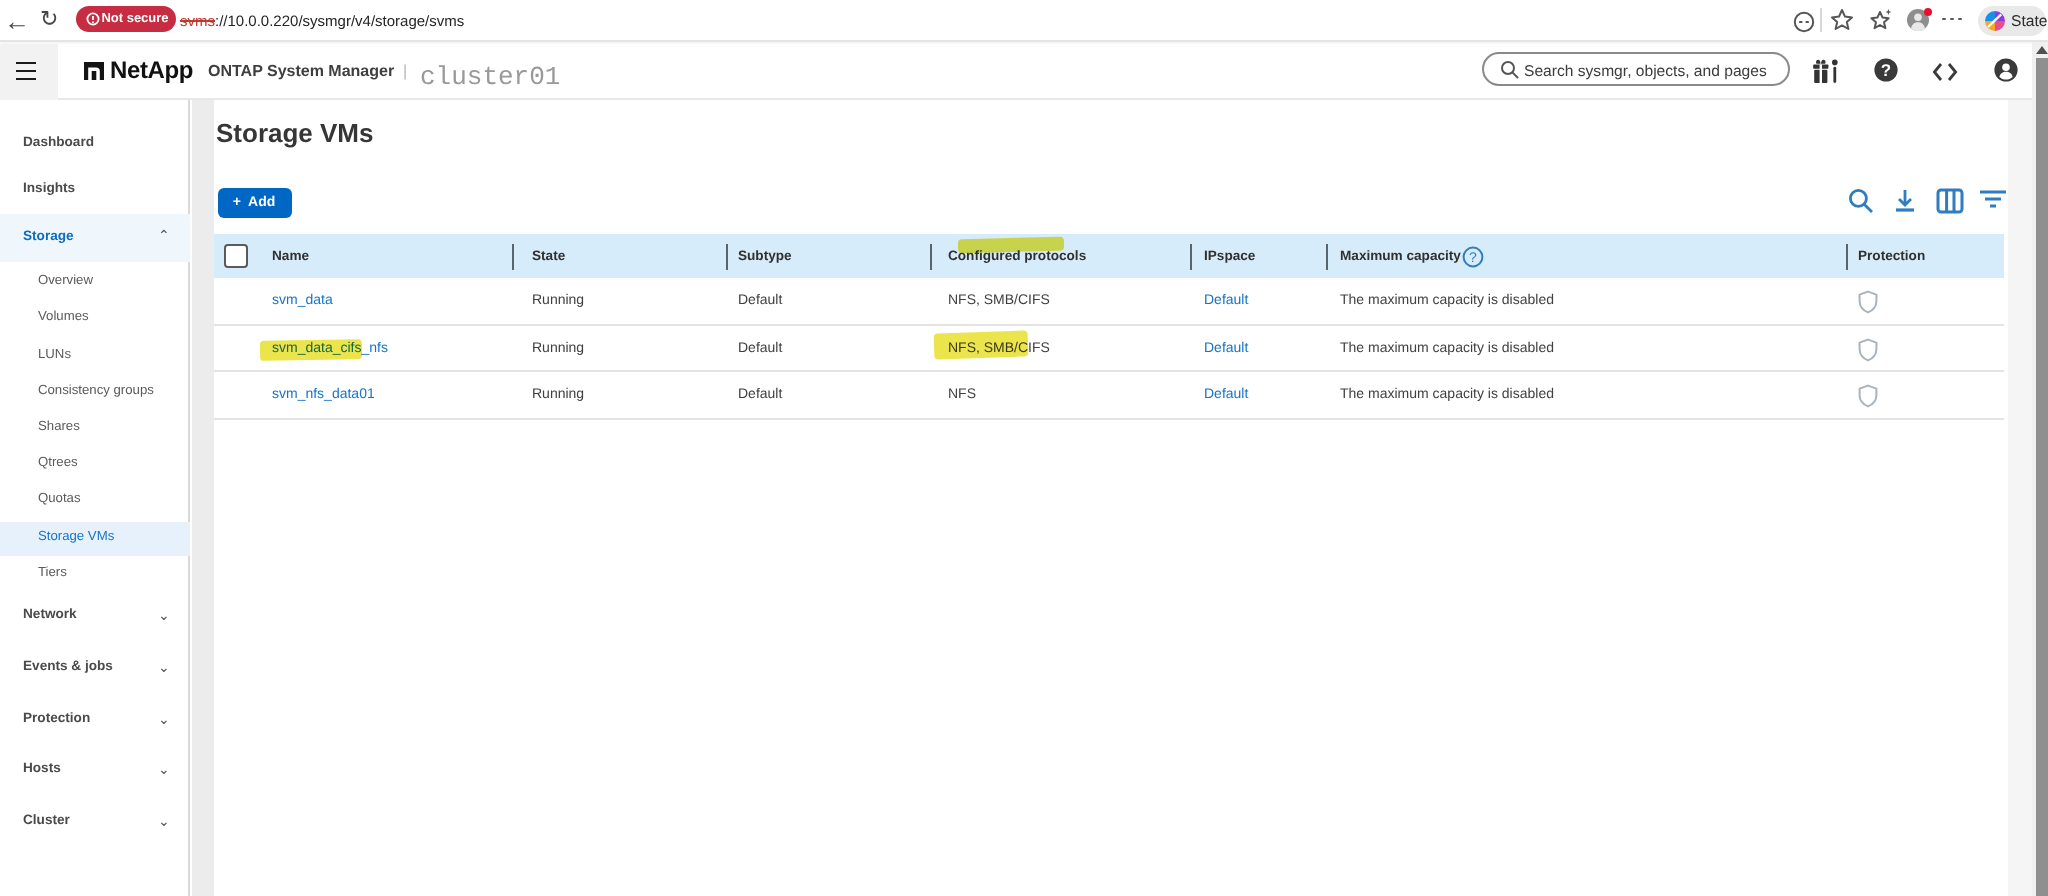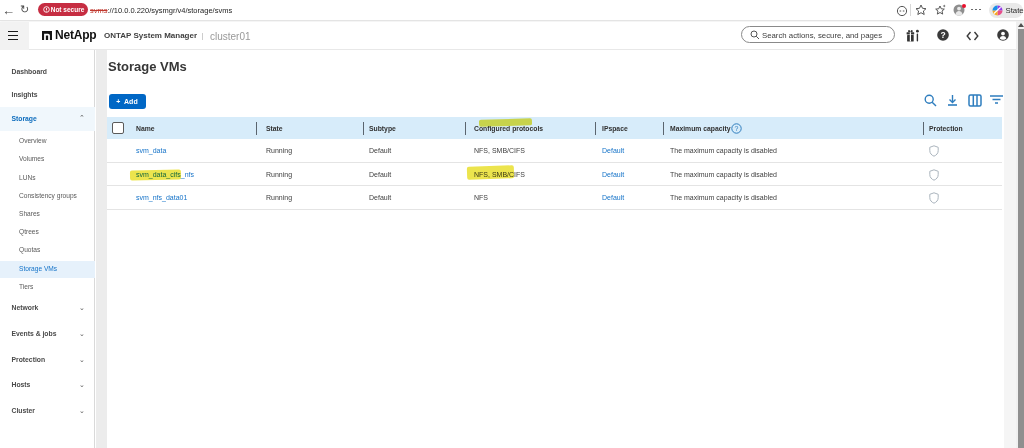--- a/index.html
+++ b/index.html
@@ -15,21 +15,21 @@
 #urlwrap .hs { color:#c0392f; text-decoration:line-through; } #urlwrap .u { color:#242424;text-align:center; }
 
 
 #appheader { position:absolute; left:0; top:22px; width:1024px; height:28px; background:#fff; border-bottom:1px solid #e8e8e8; }
 #hambox { position:absolute; left:0; top:0; width:29px; height:28px; background:#f2f2f2; }
 .hline { position:absolute; left:7.5px; width:10.5px; height:1.6px; background:#1a1a1a; }
 
 #netapplogo { position:absolute; left:42px; top:9px; }
 #netapptext { position:absolute; left:55px; top:6px; font-size:12px; font-weight:bold; color:#111; letter-spacing:-0.2px; }
 #ontaptext { position:absolute; left:104px; top:9px; font-size:8px; font-weight:bold; color:#3f3f3f; white-space:nowrap; }
-#clustertext { position:absolute; left:210px; top:9px; font-size:10px; color:#999; }
+#clustertext { position:absolute; left:210px; top:9px; font-size:13px; color:#999;font-family:Liberation Mono, monospace; }
 
 #searchpill { position:absolute; left:741px; top:4px; width:154px; height:17px; border:1px solid #8a8a8a; border-radius:9px; }
 #searchpill .mag { position:absolute; left:8px; top:3px; }
 #searchpill .ph { position:absolute; left:20px; top:4px; font-size:7.8px; color:#3c3c3c; white-space:nowrap; }
 
 
 #sidebar { position:absolute; left:0; top:50px; width:95px; height:398px; background:#fff; border-right:1px solid #d9d9d9; }
 #sidescroll { position:absolute; left:96px; top:50px; width:11px; height:398px; background:#ececec; }
 .nav1 { position:absolute; left:11.5px; font-size:6.8px; font-weight:bold; color:#4a4a4a; white-space:nowrap; }
 .nav2 { position:absolute; left:19px; font-size:6.6px; color:#5a5a5a; white-space:nowrap; }
@@ -122,21 +122,21 @@
       <path d="M2.1 9 V2.7 H6 Q7.9 2.7 7.9 4.5 V9 H6.15 V4.55 H3.85 V9 Z" fill="#fff"></path>
     </svg>
     <div id="netapptext">NetApp</div>
     <div id="ontaptext">ONTAP System Manager&nbsp; <span style="color:#b5b5b5;font-weight:normal">|</span></div>
     <div id="clustertext">cluster01</div>
     <div id="searchpill">
       <svg class="mag" width="10" height="10" viewBox="0 0 10 10">
           <circle cx="4" cy="4" r="3" fill="none" stroke="#555" stroke-width="1"></circle>
           <line x1="6.2" y1="6.2" x2="9" y2="9" stroke="#555" stroke-width="1"></line>
         </svg>
-      <div class="ph">Search actions, secure, and pages</div>
+      <div class="ph">Search sysmgr, objects, and pages</div>
     </div>
     <svg style="position:absolute;left:906px;top:7px" width="14" height="13" viewBox="0 0 14 13">
         <path d="M2.2 2.9 Q1.6 1.1 3 0.9 Q4.1 0.8 4.3 2.9 Z M6.6 2.9 Q7.2 1.1 5.8 0.9 Q4.7 0.8 4.5 2.9 Z" fill="#333"></path>
         <rect x="0.6" y="3.2" width="7.6" height="2.2" rx="0.4" fill="#333"></rect>
         <rect x="1.1" y="5.9" width="6.6" height="6.6" rx="0.5" fill="#333"></rect>
         <rect x="3.8" y="3.2" width="1.2" height="9.3" fill="#fff"></rect>
         <circle cx="11.4" cy="2.2" r="1.4" fill="#333"></circle>
         <rect x="10.7" y="4.4" width="1.4" height="8.1" rx="0.7" fill="#333"></rect>
       </svg>
     <svg style="position:absolute;left:936.5px;top:7px" width="12" height="12" viewBox="0 0 12 12">

